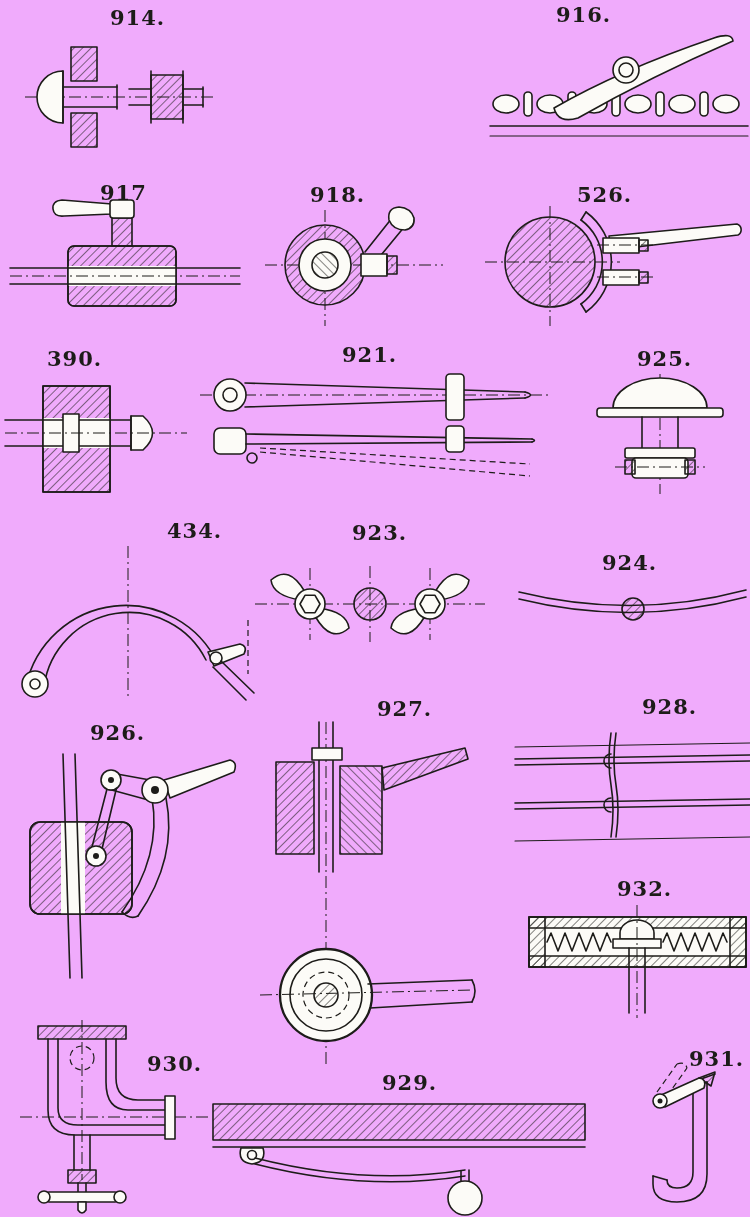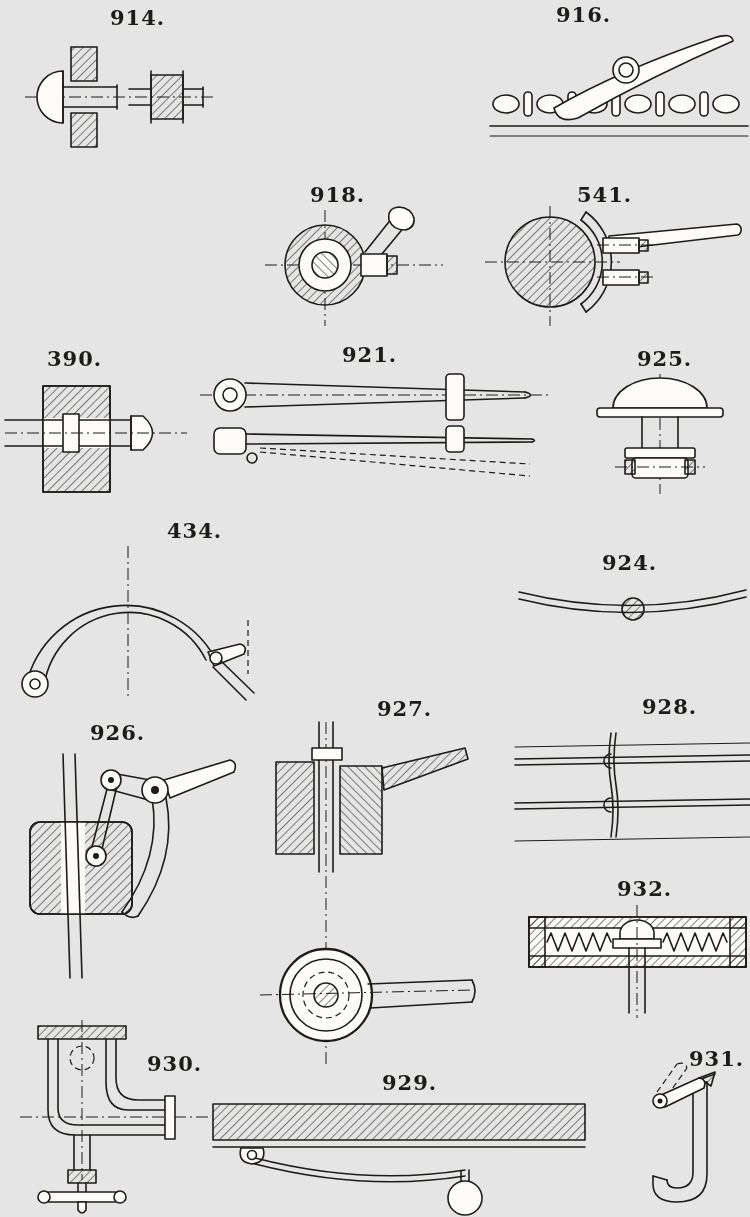--- a/index.html
+++ b/index.html
@@ -1,17 +1,17 @@
 <!DOCTYPE html>
 <html><head>
 <meta charset="utf-8">
 <style>
   *{margin:0;padding:0;box-sizing:border-box}
   html,body{background:#fcfbf7}
-  .page{position:relative;width:750px;height:1217px;background:#e5e5e5;overflow:hidden;
+  .page{position:relative;width:750px;height:1217px;background:#f0abfc;overflow:hidden;
         font-family:"DejaVu Serif",serif;color:#1d1c19}
   .fig{position:absolute}
   .lbl{position:absolute;font-size:21px;font-weight:600;letter-spacing:1px;white-space:nowrap;color:#1d1c19}
   .fig svg{position:absolute;overflow:visible}
   .s{stroke:#1d1c19;stroke-width:1.6;fill:none;stroke-linecap:round;stroke-linejoin:round}
   .sf{stroke:#1d1c19;stroke-width:1.6;fill:#fcfbf7;stroke-linecap:round;stroke-linejoin:round}
   .s2{stroke-width:2.3}
   .thin{stroke-width:1.1}
   .h1f{fill:url(#h1);stroke:#1d1c19;stroke-width:1.6;stroke-linejoin:round}
   .h2f{fill:url(#h2);stroke:#1d1c19;stroke-width:1.6;stroke-linejoin:round}
@@ -78,41 +78,57 @@
         <ellipse class="sf" cx="192" cy="78" rx="13" ry="9"></ellipse>
         <rect class="sf" x="210" y="66" width="8" height="24" rx="4"></rect>
         <ellipse class="sf" cx="236" cy="78" rx="13" ry="9"></ellipse>
         <path class="sf" d="M64,82 Q130,44 224,12 Q242,6 243,15 Q162,50 88,92 Q68,98 64,82 Z"></path>
         <circle class="sf" cx="136" cy="44" r="13"></circle>
         <circle class="s" cx="136" cy="44" r="7"></circle>
       </g>
     </svg>
   </div>
 
+  <div class="fig" style="left:10px;top:180px;width:230px;height:132px">
+    <span class="lbl" style="left:90px;top:0">917</span>
+    <svg style="left:0;top:20px" width="230" height="112" aria-label="thumb-lever screw clamp gripping a horizontal rod">
+      <g>
+        <rect class="h1f" x="58" y="46" width="108" height="60" rx="6"></rect>
+        <rect class="w" x="58" y="66" width="108" height="20"></rect>
+        <rect class="s" x="58" y="46" width="108" height="60" rx="6"></rect>
+        <line class="s" x1="0" y1="68" x2="230" y2="68"></line>
+        <line class="s" x1="0" y1="84" x2="230" y2="84"></line>
+        <line class="cl" x1="0" y1="76" x2="230" y2="76"></line>
+        <rect class="h1f" x="102" y="18" width="20" height="28"></rect>
+        <path class="sf" d="M102,4 L52,0 Q42,1 43,9 Q44,17 54,16 L102,14 Z"></path>
+        <rect class="sf" x="100" y="0" width="24" height="18" rx="3"></rect>
+      </g>
+    </svg>
+  </div>
 
   <div class="fig" style="left:265px;top:182px;width:180px;height:146px">
     <span class="lbl" style="left:45px;top:0">918.</span>
     <svg style="left:0;top:24px" width="180" height="122" aria-label="split hub with clamp bolt and hand lever">
       <g>
         <line class="cl" x1="0" y1="59" x2="178" y2="59"></line>
         <line class="cl" x1="60" y1="4" x2="60" y2="120"></line>
         <circle class="h1f" cx="60" cy="59" r="40"></circle>
         <circle class="sf" cx="60" cy="59" r="26"></circle>
         <circle class="h2f" cx="60" cy="59" r="13"></circle>
         <line class="s" x1="100" y1="46" x2="127" y2="12"></line>
         <line class="s" x1="112" y1="54" x2="140" y2="20"></line>
         <path class="sf" d="M124,14 Q122,2 134,1 Q146,2 149,12 Q150,22 140,24 Q128,24 124,14 Z"></path>
         <rect class="sf" x="96" y="48" width="26" height="22"></rect>
         <rect class="h1f" x="122" y="50" width="10" height="18"></rect>
       </g>
     </svg>
   </div>
 
   <div class="fig" style="left:485px;top:182px;width:265px;height:146px">
-    <span class="lbl" style="left:92px;top:0">541.</span>
+    <span class="lbl" style="left:92px;top:0">526.</span>
     <svg style="left:0;top:24px" width="265" height="122" aria-label="split collar around shaft with two bolts and lever">
       <g>
         <line class="cl" x1="0" y1="56" x2="135" y2="56"></line>
         <line class="cl" x1="65" y1="0" x2="65" y2="120"></line>
         <path class="sf" d="M124,30 L252,18 A6,6 0 0 1 253,29 L126,44 Z"></path>
         <circle class="h1f s2" cx="65" cy="56" r="45"></circle>
         <path class="s" d="M101,6 A62,62 0 0 1 101,106"></path>
         <path class="s" d="M96,14 A52,52 0 0 1 96,98"></path>
         <line class="s" x1="101" y1="6" x2="96" y2="14"></line>
         <line class="s" x1="101" y1="106" x2="96" y2="98"></line>
@@ -195,20 +211,40 @@
         <circle class="s" cx="25" cy="140" r="5"></circle>
         <path class="sf" d="M198,108 L230,100 Q238,102 234,110 L204,122 Z"></path>
         <circle class="sf" cx="206" cy="114" r="6"></circle>
         <line class="dsh" x1="238" y1="76" x2="238" y2="130"></line>
         <line class="s" x1="203" y1="123" x2="236" y2="156"></line>
         <line class="s" x1="211" y1="117" x2="244" y2="149"></line>
       </g>
     </svg>
   </div>
 
+  <div class="fig" style="left:255px;top:520px;width:230px;height:140px">
+    <span class="lbl" style="left:97px;top:0">923.</span>
+    <svg style="left:0;top:28px" width="230" height="112" aria-label="pair of wing nuts on shaft, end view">
+      <g>
+        <line class="cl" x1="0" y1="56" x2="230" y2="56"></line>
+        <line class="cl" x1="115" y1="18" x2="115" y2="94"></line>
+        <line class="cl" x1="55" y1="20" x2="55" y2="92"></line>
+        <line class="cl" x1="175" y1="20" x2="175" y2="92"></line>
+        <circle class="h1f" cx="115" cy="56" r="16"></circle>
+        <path class="sf" d="M50,44 Q34,16 16,32 Q18,48 46,52 Z"></path>
+        <path class="sf" d="M60,68 Q76,96 94,80 Q92,64 64,60 Z"></path>
+        <circle class="sf" cx="55" cy="56" r="15"></circle>
+        <polygon class="s" points="65,56 60,47.3 50,47.3 45,56 50,64.7 60,64.7"></polygon>
+        <path class="sf" d="M180,44 Q196,16 214,32 Q212,48 184,52 Z"></path>
+        <path class="sf" d="M170,68 Q154,96 136,80 Q138,64 166,60 Z"></path>
+        <circle class="sf" cx="175" cy="56" r="15"></circle>
+        <polygon class="s" points="185,56 180,47.3 170,47.3 165,56 170,64.7 180,64.7"></polygon>
+      </g>
+    </svg>
+  </div>
 
   <div class="fig" style="left:515px;top:550px;width:235px;height:88px">
     <span class="lbl" style="left:87px;top:0">924.</span>
     <svg style="left:0;top:28px" width="235" height="60" aria-label="ball on slack curved wire">
       <g>
         <path class="s" d="M4,14 Q118,42 231,12"></path>
         <path class="s" d="M4,21 Q118,49 231,19"></path>
         <circle class="h1f" cx="118" cy="31" r="11"></circle>
       </g>
     </svg>

